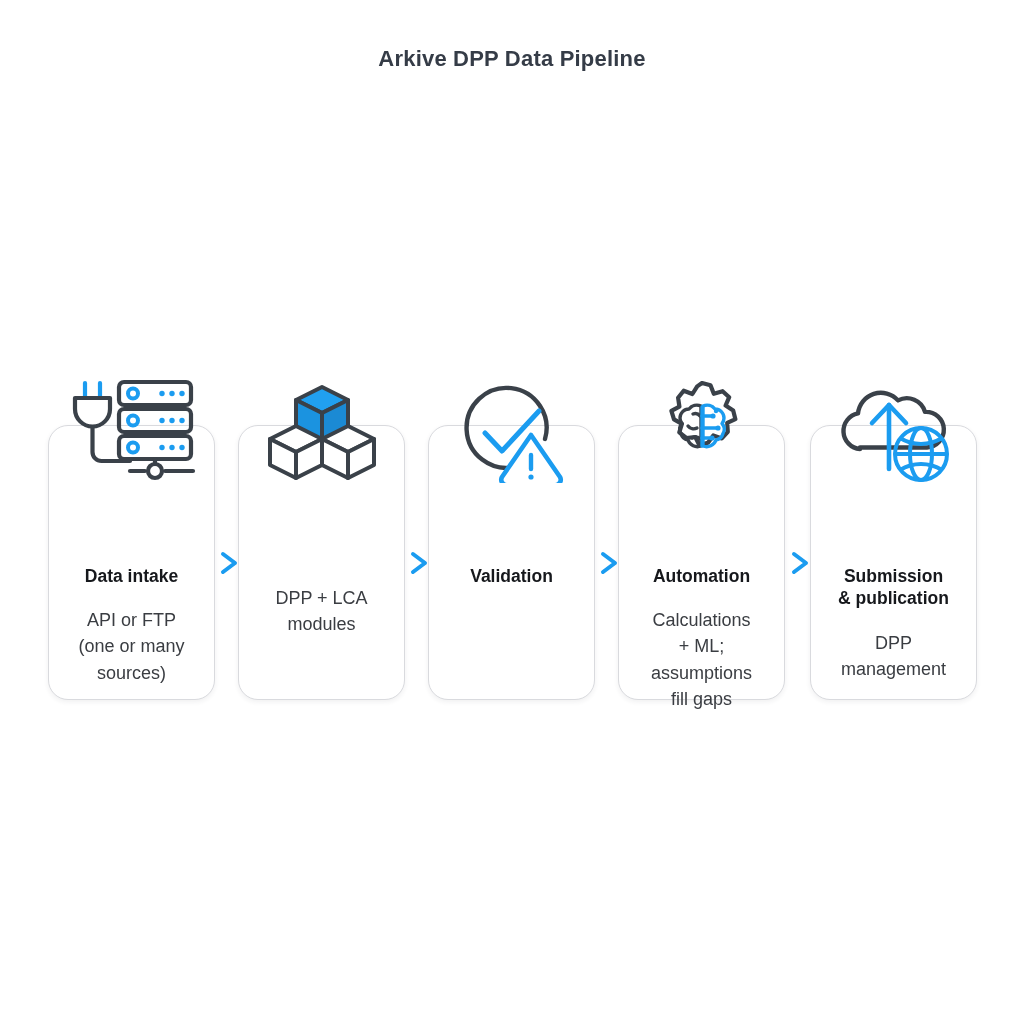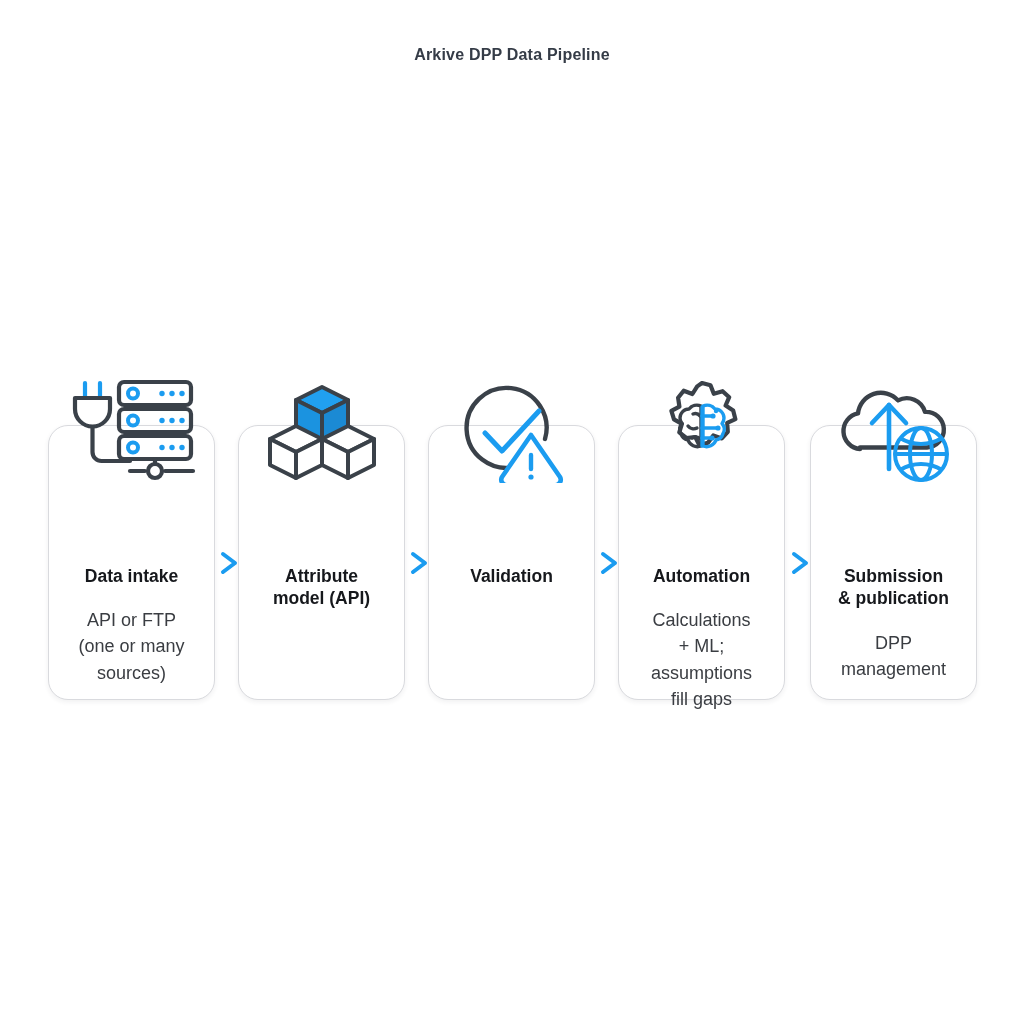--- a/index.html
+++ b/index.html
@@ -13,21 +13,21 @@
     position: relative;
     width: 1024px; height: 1024px;
     background: #ffffff;
   }
 
   
   #title {
     position: absolute;
     top: 46px; left: 0; width: 1024px;
     text-align: center;
-    font-size: 16px;
+    font-size: 22px;
     font-weight: bold;
     color: #353c47;
     letter-spacing: 0.2px;
   }
 
   
   #pipeline {
     position: absolute;
     left: 48px;
     top: 370px;
@@ -187,22 +187,22 @@
           </g>
 
           <g stroke="#3a4149" stroke-width="4" stroke-linejoin="round">
             <polygon points="80,43 106,56 80,69 54,56" fill="#ffffff"></polygon>
             <polygon points="54,56 80,69 80,95 54,82" fill="#ffffff"></polygon>
             <polygon points="106,56 106,82 80,95 80,69" fill="#ffffff"></polygon>
           </g>
         </svg>
       </div>
       <div class="card-text">
-        <div class="card-title">Attribute
-model (API)</div>
+        <div class="card-desc">DPP + LCA
+modules</div>
       </div>
     </div>
 
     <div class="arrow a1">
       <svg width="26" height="30" viewBox="0 0 26 30">
         <polyline points="6,6 18,15 6,24" fill="none" stroke="#1b9cf0" stroke-width="4" stroke-linecap="round" stroke-linejoin="round"></polyline>
       </svg>
     </div>
 
     <div class="stage s2">

